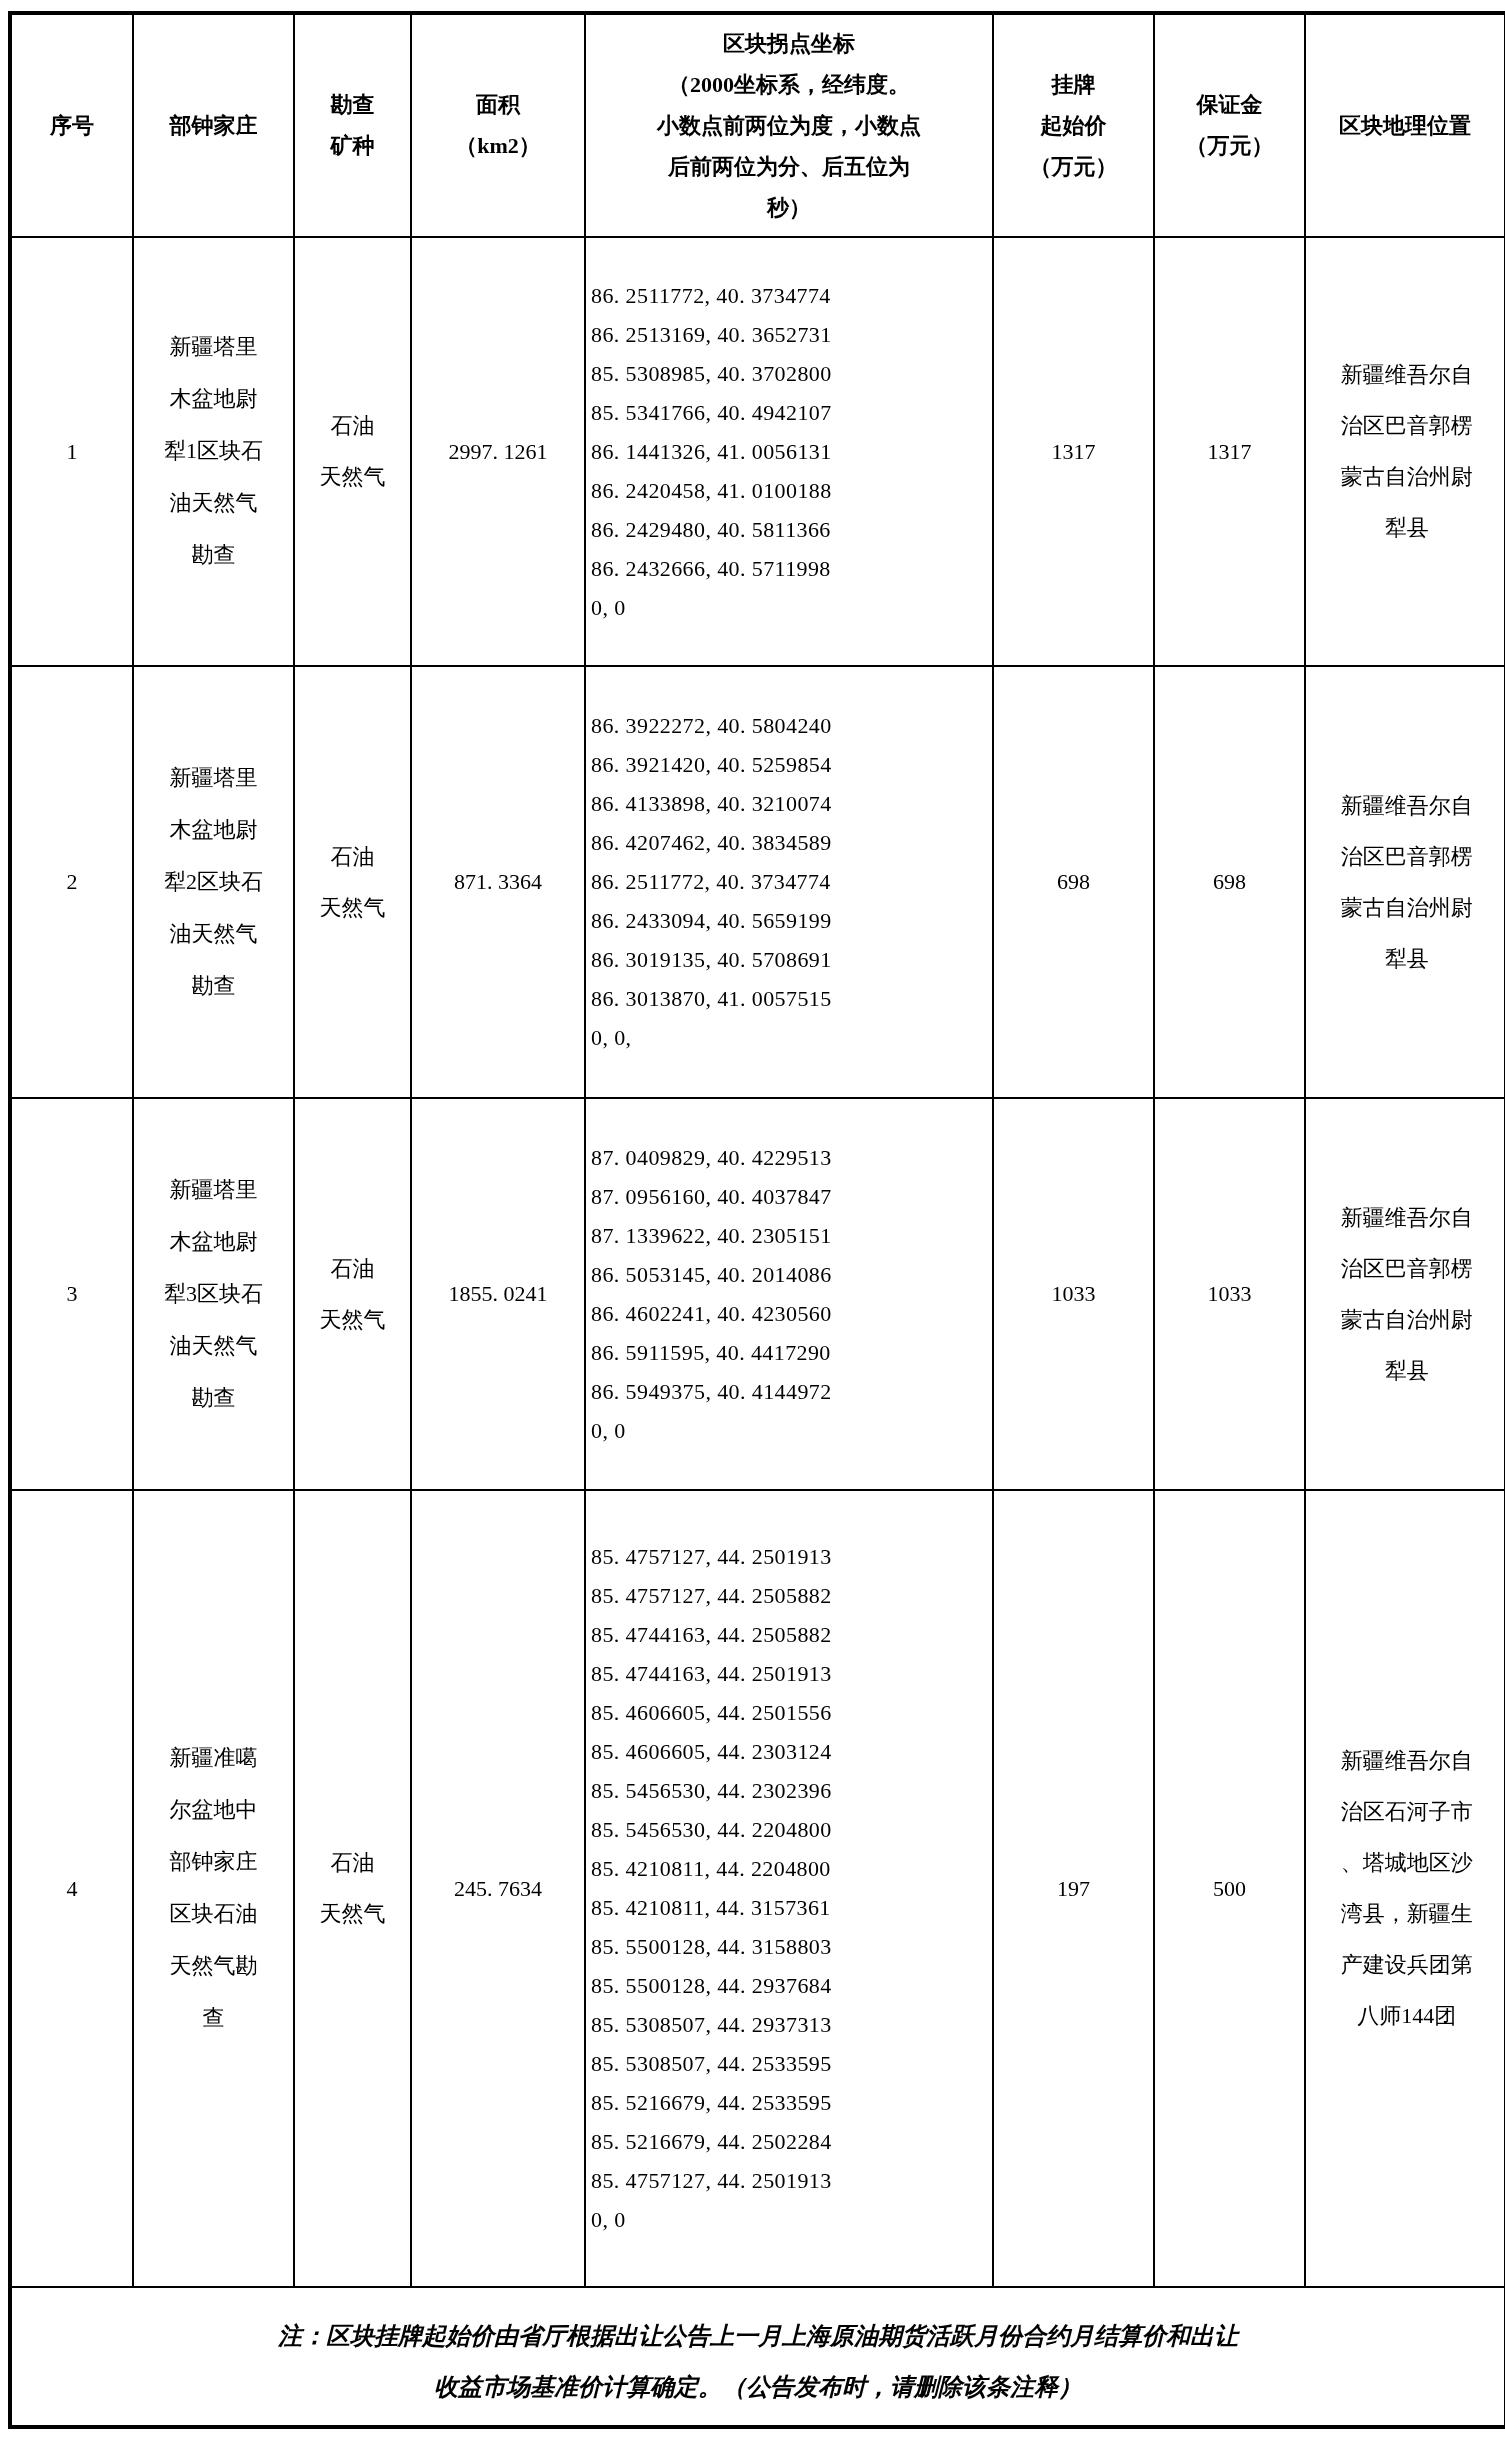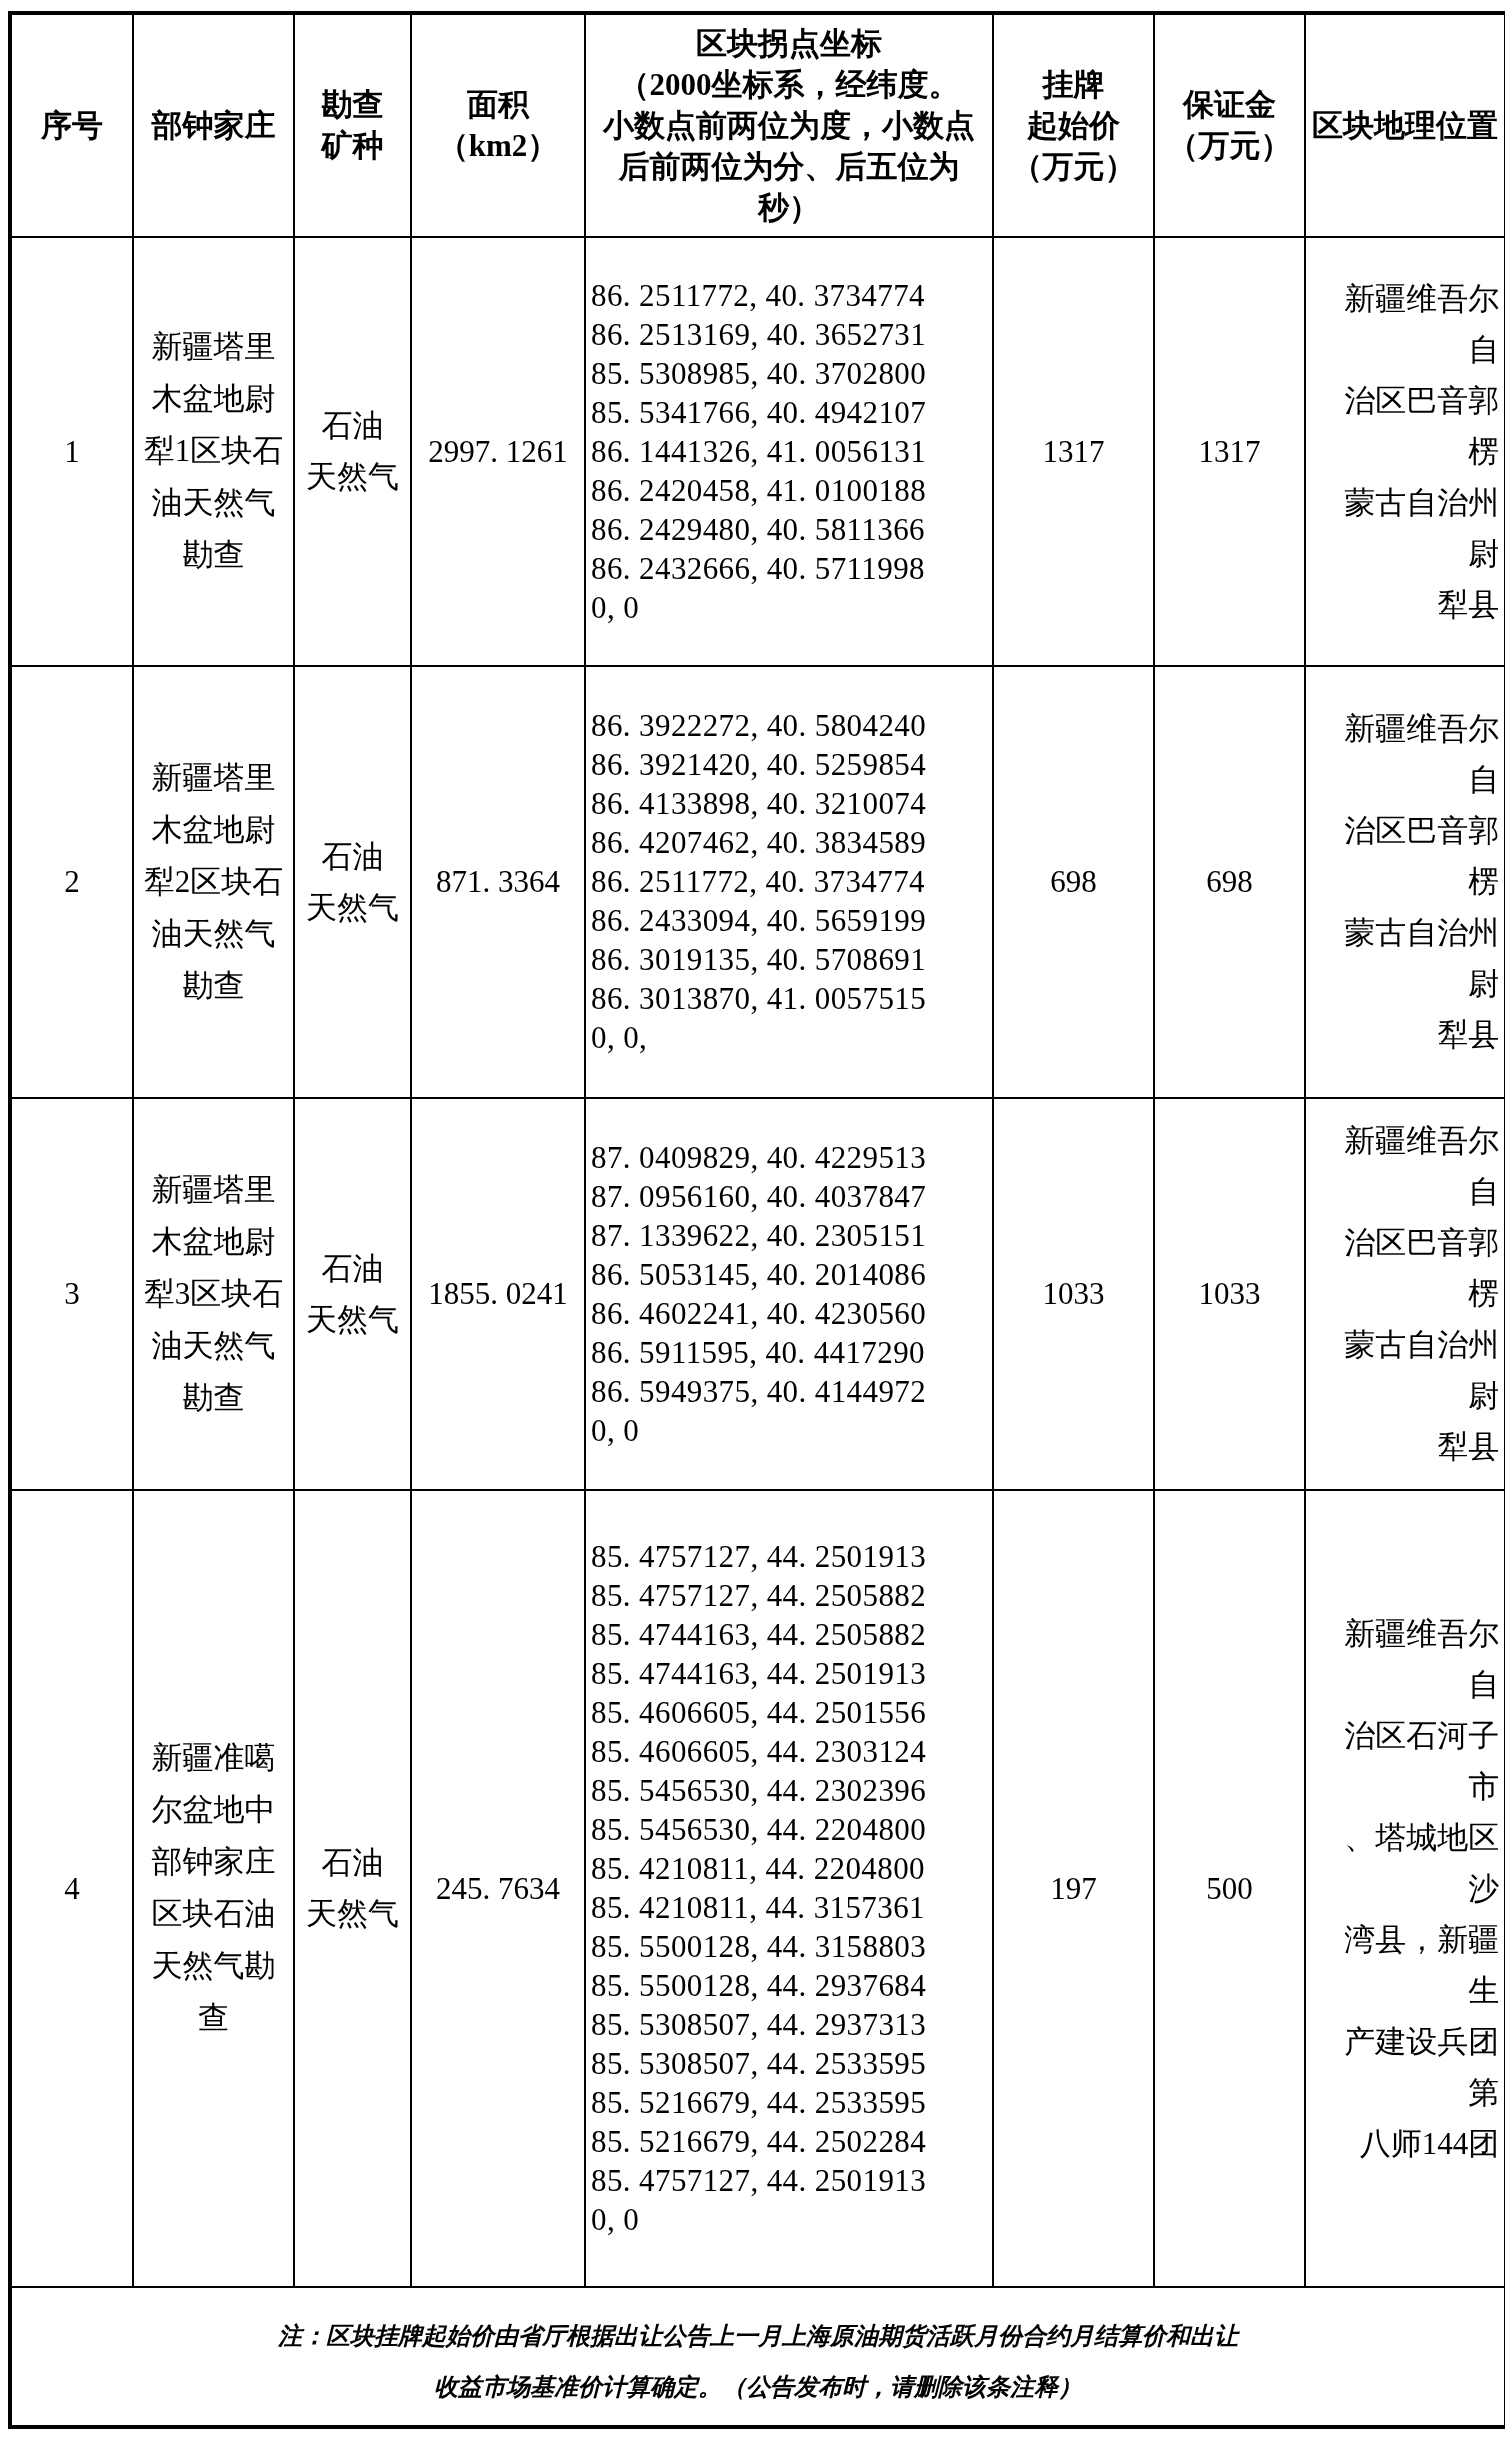--- a/index.html
+++ b/index.html
@@ -9,36 +9,36 @@
   }
   table.doc{
     position:absolute;left:8.1px;top:10.6px;width:1495px;
     border-collapse:collapse;table-layout:fixed;
     border:4.1px solid #000;
   }
   td,th{
     border:2.4px solid #000;
     vertical-align:middle;
     text-align:center;
-    font-size:31px;
+    font-size:22px;
     white-space:pre-line;
     overflow:hidden;
     padding:0;
     font-weight:normal;
   }
   th{font-weight:bold;line-height:41px;padding:3.3px 1.6px;}
   td.c-name{line-height:52px;margin-left:12px;}
   td.c-mineral{line-height:51px;text-align:center;}
   td.c-no, td.c-area, td.c-price, td.c-deposit{line-height:41px;}
   td.c-coords{
     text-align:left;padding-left:4.9px;line-height:39px;
     letter-spacing:0.4px;
   }
   td.c-loc{
-    text-align:right;padding:0 4.9px 0 8.1px;line-height:51px;
+    text-align:center;padding:0 4.9px 0 8.1px;line-height:51px;
   }
   td.note-cell{
     font-weight:bold;font-size:24px;line-height:51px;
     text-align:center;vertical-align:middle;padding-top:11.4px;font-style:italic;
   }
 </style>
 </head>
 <body>
 
 <table class="doc">

